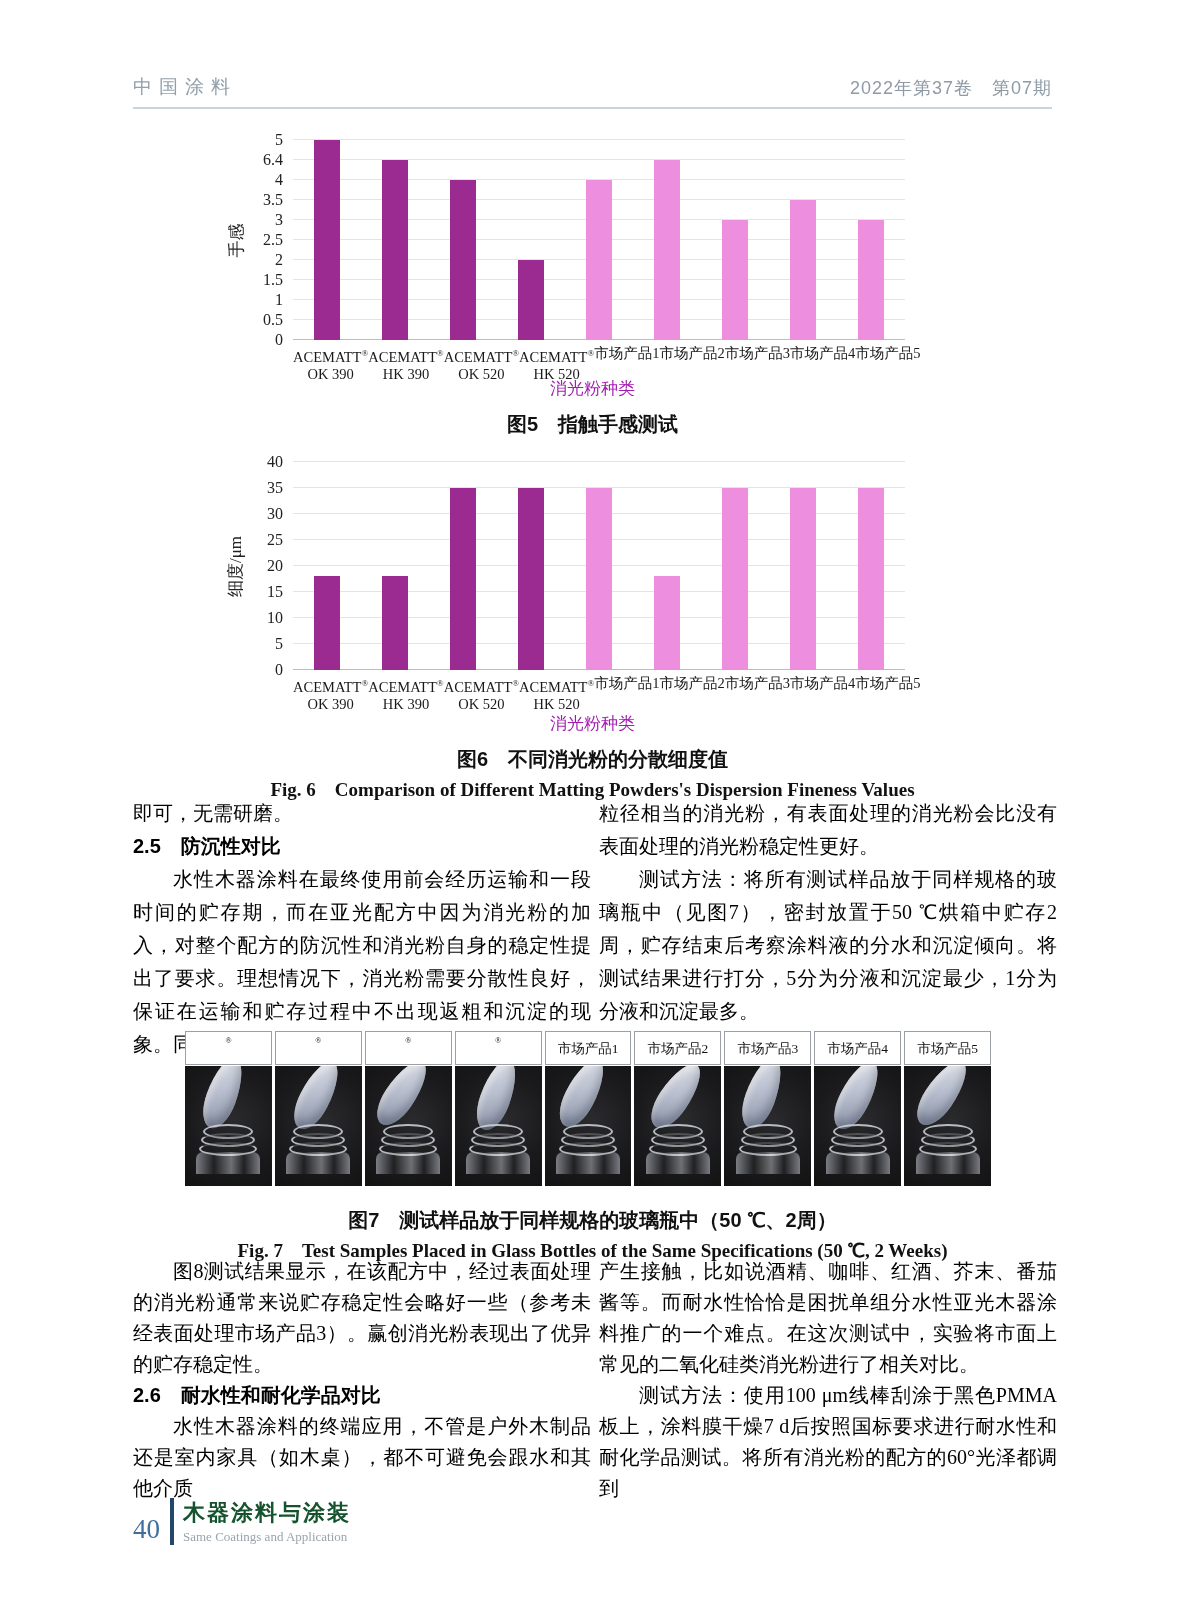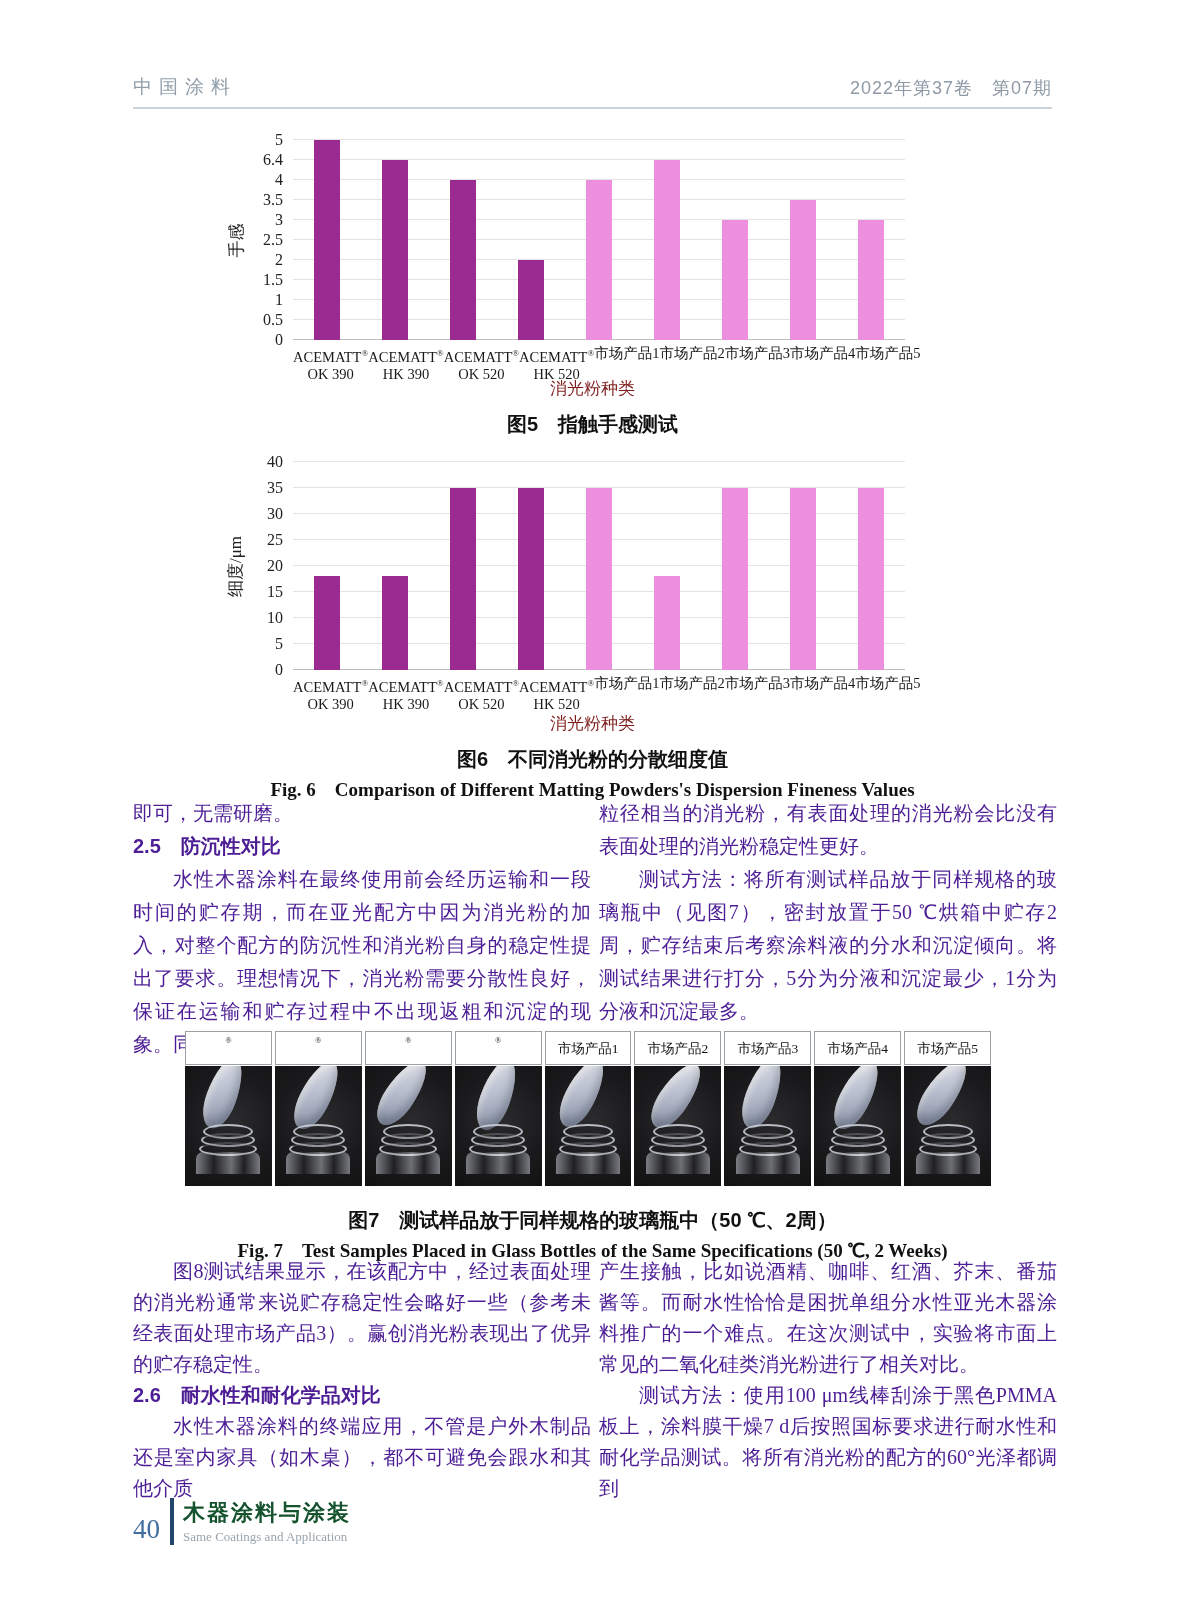--- a/index.html
+++ b/index.html
@@ -34,30 +34,30 @@
   .cats{position:absolute;left:68px;width:612px;display:flex;}
   #fig5-chart .cats{top:219px;}
   #fig6-chart .cats{top:227px;}
   .cat{flex:1;text-align:center;font-size:14.5px;line-height:17px;color:#1a1a1a;white-space:nowrap;}
   .cat sup{font-size:9px;}
 
   .caption-group{position:absolute;left:133px;width:919px;text-align:center;}
   #fig5-captions{top:377px;}
   #fig6-captions{top:712px;}
   #fig7-captions{top:1196px;}
-  .xaxis-label{font-size:17px;color:#7f1d1d;margin-bottom:1px;}
+  .xaxis-label{font-size:17px;color:#a21caf;margin-bottom:1px;}
   .cap-cn{font-family:"Liberation Sans",sans-serif;font-size:20px;font-weight:700;color:#111;margin-top:11px;}
   .cap-en{font-family:"Liberation Serif",serif;font-size:19px;font-weight:700;color:#111;margin-top:4px;}
 
   
   .cols{position:absolute;left:133px;width:924px;display:flex;gap:8px;}
   #top-cols{top:797px;}
   #bottom-cols{top:1256px;}
   .col{width:458px;}
-  .col p{margin:0;font-size:20px;text-align:justify;color:#4c1d95;}
+  .col p{margin:0;font-size:20px;text-align:justify;color:#000000;}
   #top-cols .col p,#top-cols .sec{line-height:33px;}
   #bottom-cols .col p,#bottom-cols .sec{line-height:31px;}
   .ind{text-indent:2em;}
   .sec{margin:0;font-family:"Liberation Sans",sans-serif;font-size:21px;font-weight:700;color:#29a9e0;}
 
   
   #fig7{position:absolute;top:1031px;left:185px;width:806px;}
   .f7-labels{display:flex;gap:3px;}
   .f7-cell{flex:1;height:32px;border:1px solid #9aa0a6;background:#fff;display:flex;flex-direction:column;
            justify-content:center;text-align:center;font-size:13.5px;line-height:15px;color:#111;white-space:nowrap;overflow:hidden;}

